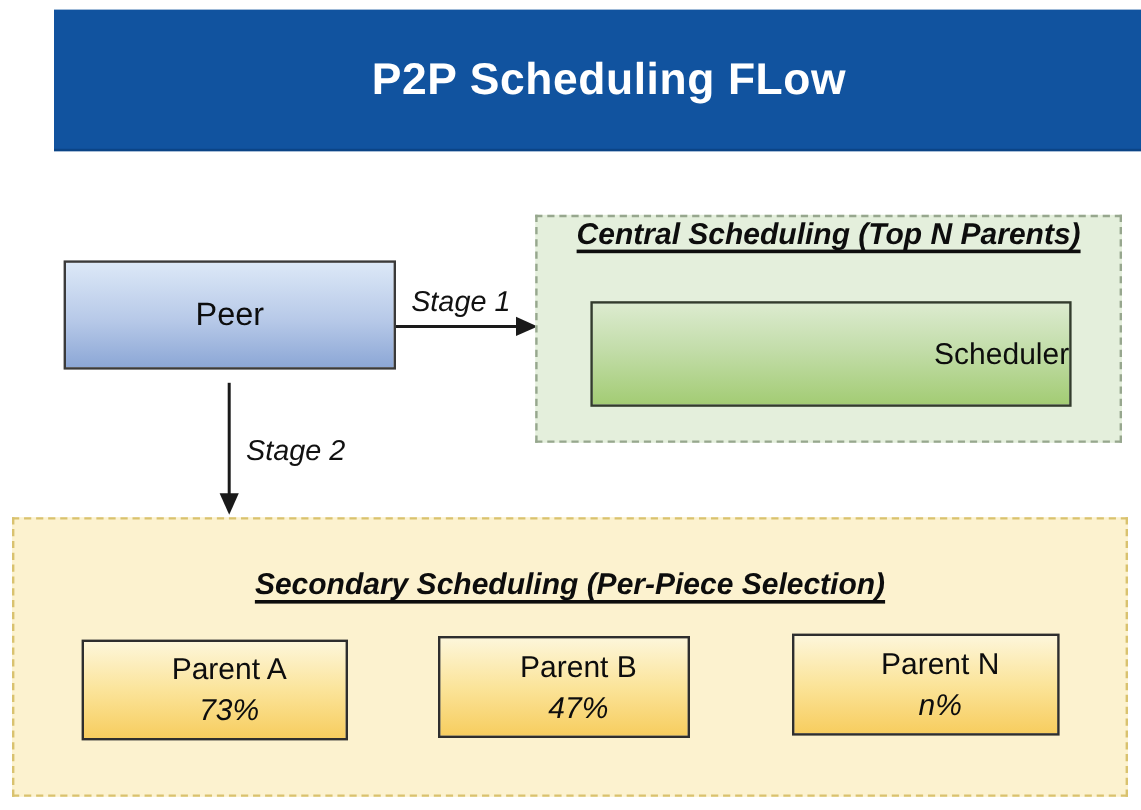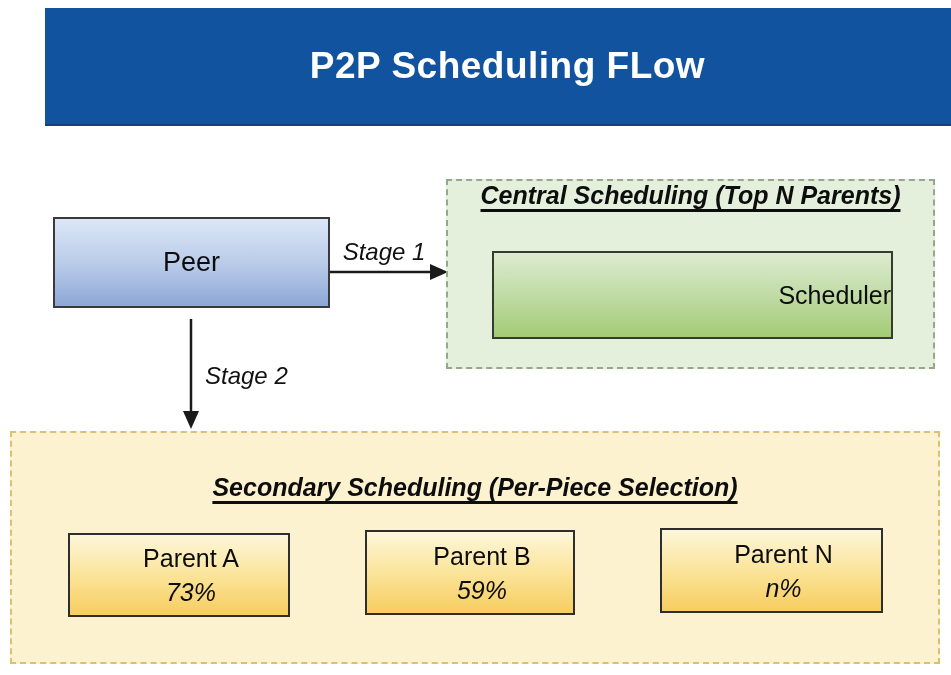--- a/index.html
+++ b/index.html
@@ -151,21 +151,21 @@
     <div class="group-title">Secondary Scheduling (Per-Piece Selection)</div>
   </div>
 
   <div class="parent-box parent-a">
     <span class="parent-name">Parent A</span>
     <span class="parent-share">73%</span>
   </div>
 
   <div class="parent-box parent-b">
     <span class="parent-name">Parent B</span>
-    <span class="parent-share">59%</span>
+    <span class="parent-share">47%</span>
   </div>
 
   <div class="parent-box parent-n">
     <span class="parent-name">Parent N</span>
     <span class="parent-share">n%</span>
   </div>
 
 </div>
 
 </body></html>

